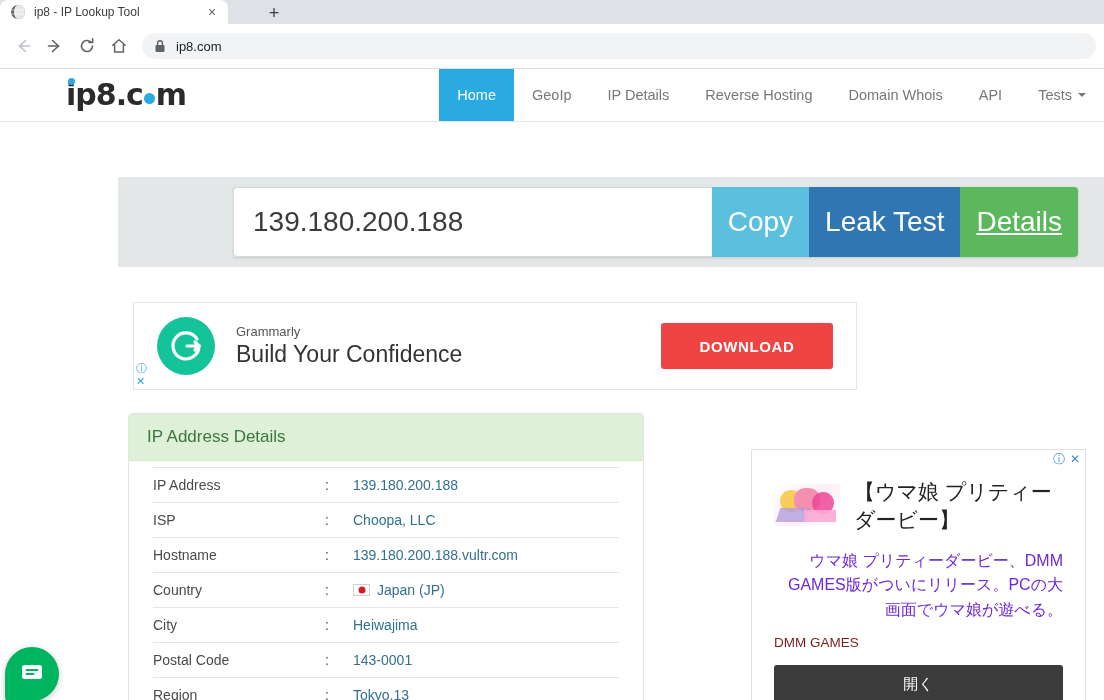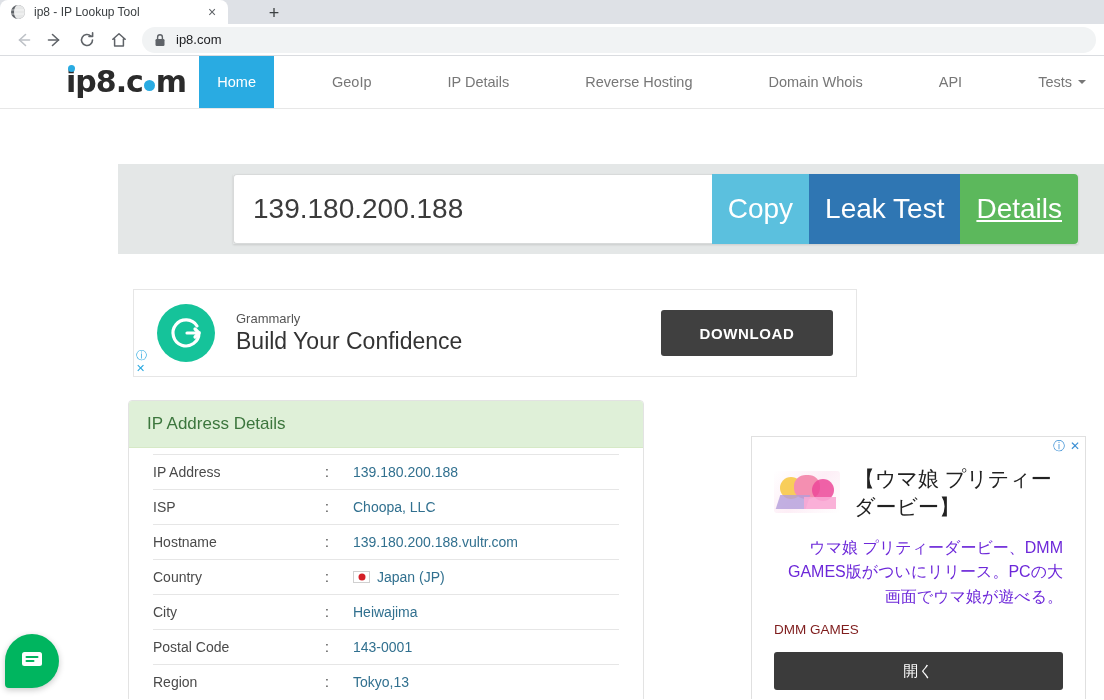--- a/index.html
+++ b/index.html
@@ -55,21 +55,21 @@
     margin-left: 4px;
     display: flex; align-items: center; justify-content: center;
     color: #3c4043; font-size: 18px; line-height: 1;
     background: #dee1e6;
     border-top-left-radius: 8px; border-top-right-radius: 8px;
     cursor: pointer;
   }
   .tabstrip-rest { flex: 1; height: 24px; background: #dee1e6; }
 
   .browser-toolbar {
-    height: 32px;
+    height: 45px;
     background: #ffffff;
     display: flex;
     align-items: center;
     padding: 0 8px;
     gap: 2px;
     border-bottom: 1px solid #dadce0;
   }
   .tb-btn {
     width: 30px; height: 30px;
     display: flex; align-items: center; justify-content: center;
@@ -143,21 +143,20 @@
     background: #29abe2;
     vertical-align: 1px;
     margin: 0 1px;
   }
   .main-nav {
     flex: 1;
     display: flex;
     align-items: stretch;
     justify-content: flex-end;
     padding-right: 0;
-    gap: 40px;
   }
   .nav-item {
     display: flex;
     align-items: center;
     padding: 0 18px;
     font-size: 14.5px;
     color: #777777;
     cursor: pointer;
     white-space: nowrap;
   }
@@ -249,21 +248,21 @@
     background: #15c39a;
     display: flex; align-items: center; justify-content: center;
     flex: 0 0 58px;
   }
   .ad-text { margin-left: 21px; flex: 1; }
   .ad-brand { font-size: 13px; color: #555; margin-bottom: 2px; }
   .ad-headline { font-size: 23px; color: #333; }
   .ad-cta {
     margin-right: 23px;
     width: 172px; height: 46px;
-    background: #404040;
+    background: #ef4444;
     color: #ffffff;
     border-radius: 3px;
     display: flex; align-items: center; justify-content: center;
     font-size: 15px; font-weight: bold;
     letter-spacing: 0.6px;
     cursor: pointer;
   }
 
   
   .details-card {

